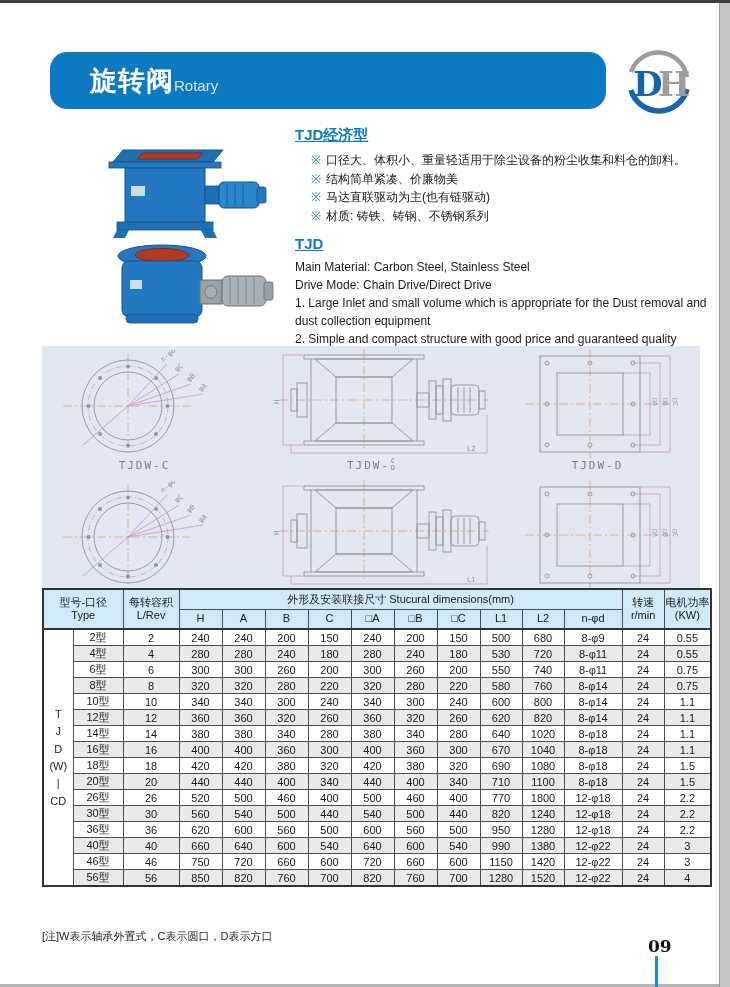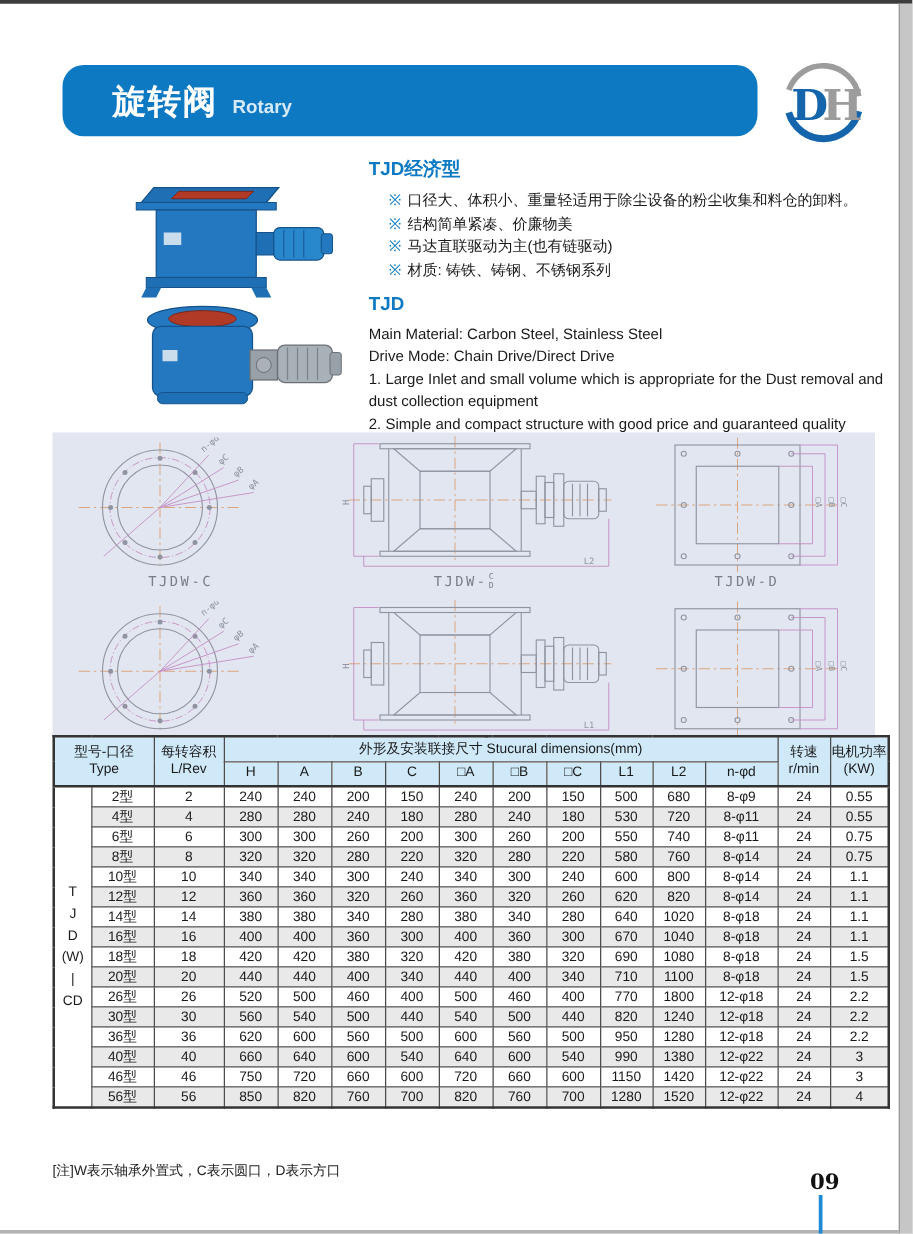--- a/index.html
+++ b/index.html
@@ -8,32 +8,32 @@
           font-family:"Liberation Sans",sans-serif;color:#1a1a1a;}
   
   .edge-top{position:absolute;top:0;left:0;width:730px;height:3px;background:#3d3d3d;}
   .edge-right{position:absolute;top:3px;right:0;width:11px;height:984px;background:#c6c6c6;border-left:1px solid #9a9a9a;}
   .edge-bottom{position:absolute;left:0;bottom:0;width:719px;height:3px;background:#b4b4b4;}
 
   
   .banner{position:absolute;left:50px;top:52px;width:556px;height:57px;background:#0e79c3;
           border-radius:17px;display:flex;align-items:center;padding-left:40px;}
   .banner-zh{font-size:27px;font-weight:bold;color:#ffffff;letter-spacing:1px;}
-  .banner-en{font-size:15px;color:#d6eaf8;margin-left:12px;margin-top:10px;font-weight:bold;}
+  .banner-en{font-size:15px;color:#d6eaf8;margin-top:10px;}
 
   .logo{position:absolute;left:618px;top:44px;width:88px;height:78px;}
 
   
   .product{position:absolute;}
   .product1{left:85px;top:146px;width:190px;height:96px;}
   .product2{left:100px;top:242px;width:180px;height:90px;}
 
   
   .content{position:absolute;left:295px;top:126px;width:412px;}
-  .sec-title{margin:0 0 6px 0;font-size:15px;font-weight:bold;color:#0c79c4;}
+  .sec-title{margin:0 0 6px 0;font-size:15px;font-weight:bold;color:#0c79c4;text-decoration:underline;}
   .bullets{list-style:none;margin:0 0 10px 16px;padding:0;}
   .bullets li{font-size:12px;line-height:1.55;color:#1a1a1a;}
   .bullet-mark{color:#0c79c4;margin-right:5px;}
   .tjd-lines p{margin:0;font-size:12px;line-height:1.5;color:#1a1a1a;}
 
   
   .drawings{position:absolute;left:42px;top:346px;width:658px;height:262px;background:#e2e6f0;
             display:grid;grid-template-columns:205px 248px 205px;grid-template-rows:131px 131px;}
   .dcell{display:flex;flex-direction:column;align-items:center;justify-content:flex-end;overflow:hidden;}
   .dcell svg{flex:0 0 auto;}

